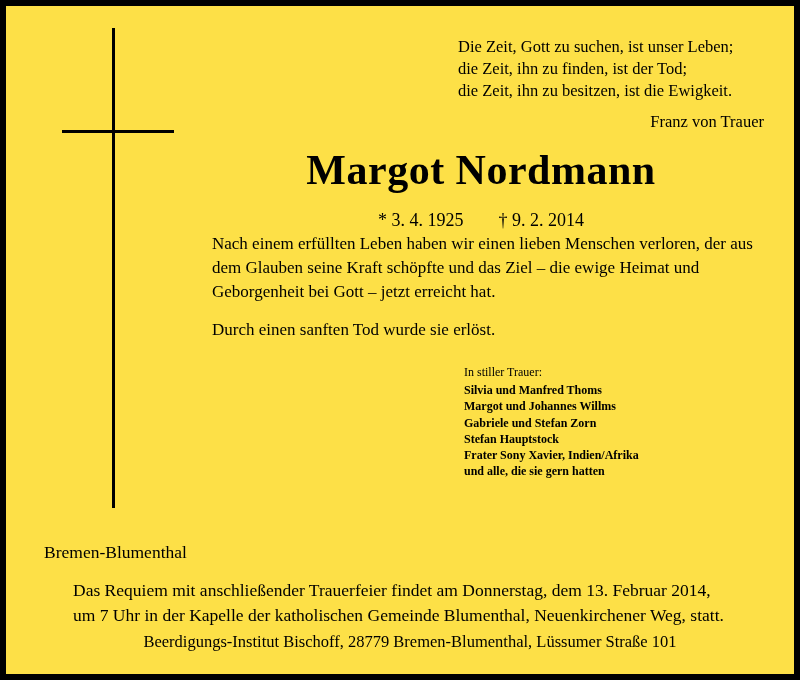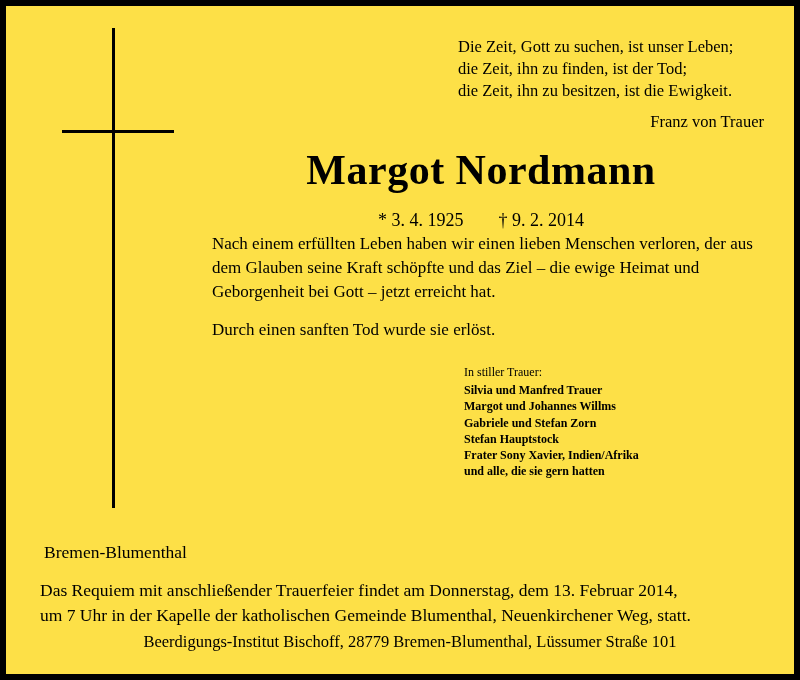--- a/index.html
+++ b/index.html
@@ -136,21 +136,21 @@
 
   
   .service {
     position: absolute;
     left: 34px;
     top: 572px;
     width: 740px;
     font-size: 17.5px;
     line-height: 1.42;
   }
-  .service .line { white-space: nowrap; }
+  .service .line { white-space: nowrap; margin-left: 33px; }
 
   
   .footer {
     position: absolute;
     left: 34px;
     top: 626px;
     width: 740px;
     text-align: center;
     font-size: 16.5px;
   }
@@ -181,21 +181,21 @@
       <span>† 9. 2. 2014</span>
     </div>
 
     <div class="body-text">
       <p>Nach einem erfüllten Leben haben wir einen lieben Menschen verloren, der aus dem Glauben seine Kraft schöpfte und das Ziel – die ewige Heimat und Geborgenheit bei Gott – jetzt erreicht hat.</p>
       <p>Durch einen sanften Tod wurde sie erlöst.</p>
     </div>
 
     <div class="mourners">
       <div class="intro">In stiller Trauer:</div>
-      <div class="mname">Silvia und Manfred Trauer</div>
+      <div class="mname">Silvia und Manfred Thoms</div>
       <div class="mname">Margot und Johannes Willms</div>
       <div class="mname">Gabriele und Stefan Zorn</div>
       <div class="mname">Stefan Hauptstock</div>
       <div class="mname">Frater Sony Xavier, Indien/Afrika</div>
       <div class="mname">und alle, die sie gern hatten</div>
     </div>
 
     <div class="place">Bremen-Blumenthal</div>
 
     <div class="service">

